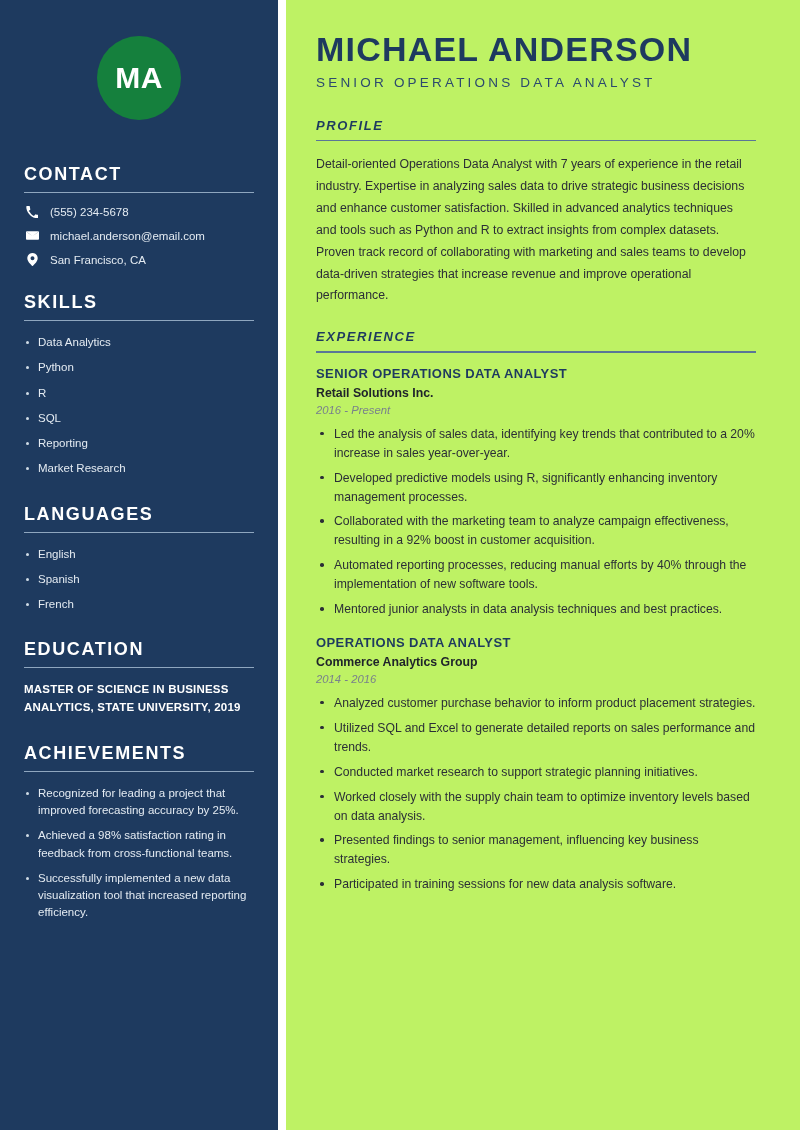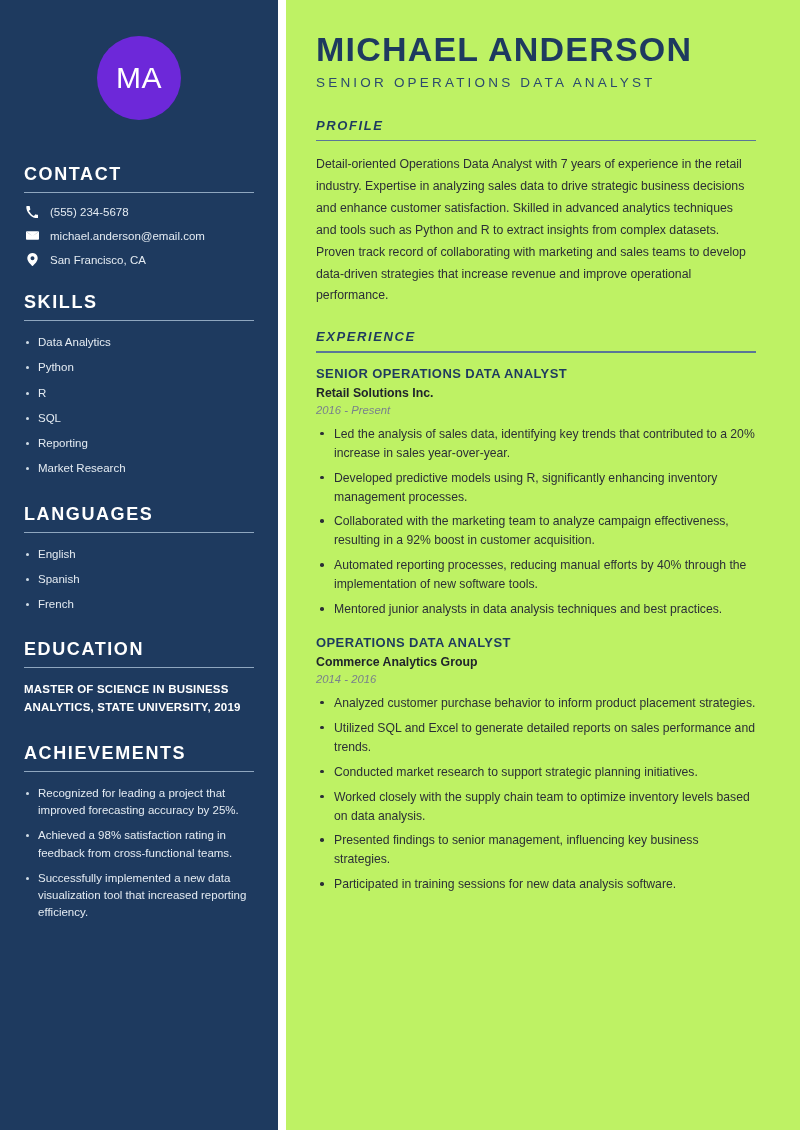--- a/index.html
+++ b/index.html
@@ -37,27 +37,27 @@
   .avatar-wrap {
     display: flex;
     justify-content: center;
     padding-top: 36px;
     padding-bottom: 44px;
   }
   .avatar {
     width: 84px;
     height: 84px;
     border-radius: 50%;
-    background: #6d28d9;
+    background: #15803d;
     color: #ffffff;
     display: flex;
     align-items: center;
     justify-content: center;
     font-size: 30px;
-    font-weight: normal;
+    font-weight: bold;
     letter-spacing: 0.5px;
   }
   .side-section {
     margin-bottom: 26px;
   }
   .side-heading {
     font-size: 18px;
     font-weight: bold;
     letter-spacing: 1.6px;
     color: #ffffff;

